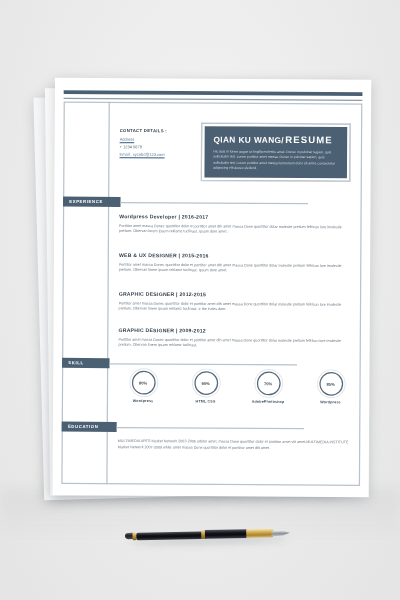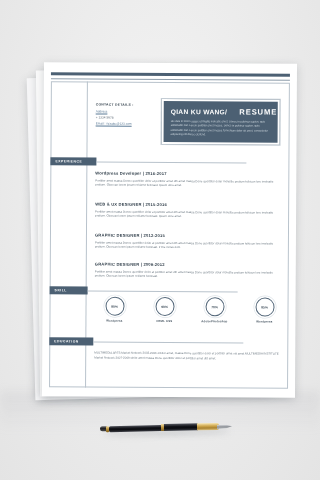--- a/index.html
+++ b/index.html
@@ -84,21 +84,21 @@
     background:#4c6073;
     border:2.5px solid #ffffff;
     box-shadow:0 0 0 1px #c3ccd4;
     padding:6px 7px 0 7px;
     box-sizing:border-box;
   }
   .name-line{
     color:#ffffff;font-size:6.6px;font-weight:bold;letter-spacing:.35px;
     white-space:nowrap;
   }
-  .name-line .resume-word{font-size:7.6px;letter-spacing:.9px;margin-left:12px;}
+  .name-line .resume-word{font-size:7.6px;letter-spacing:.9px;margin-left:1px;}
   .name-blurb{
     margin-top:4px;color:#d3dce3;font-size:2.7px;line-height:1.6;
   }
 
   
   .sec-bar{
     position:absolute;height:7.5px;background:#4c6073;
     display:flex;align-items:center;padding-left:5px;
     box-sizing:border-box;
   }

